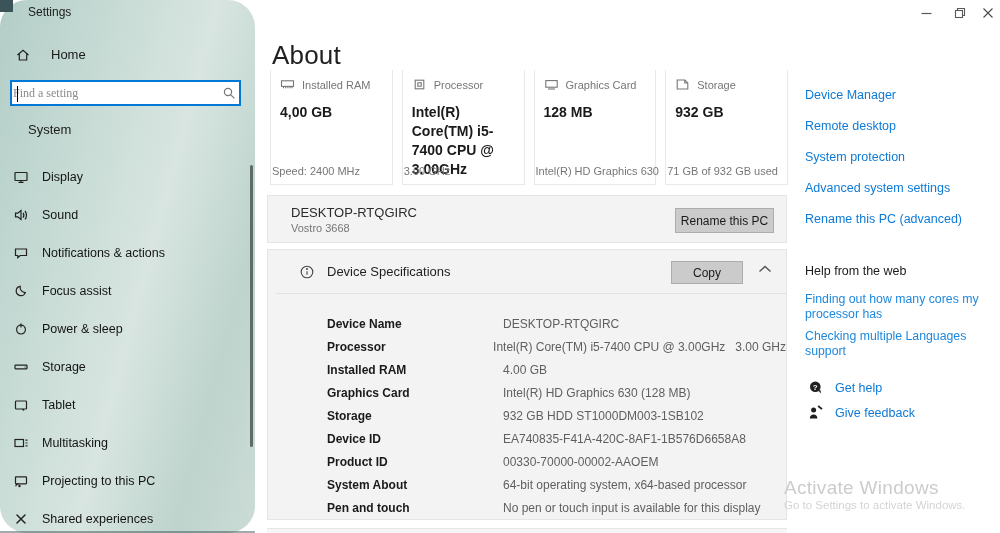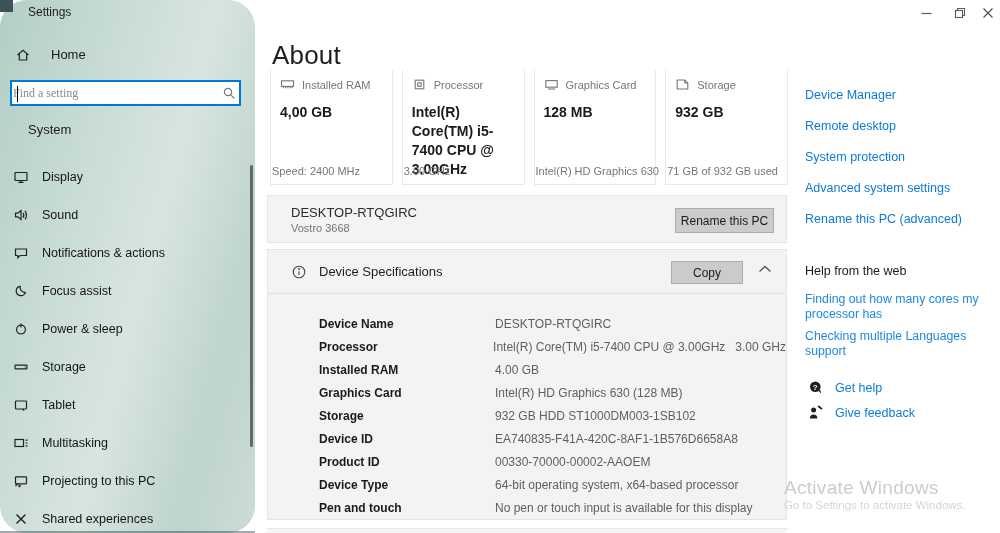--- a/index.html
+++ b/index.html
@@ -33,21 +33,21 @@
 
   
   .page-title { position:absolute; left:272px; top:40px; font-size:26px; font-weight:400; color:#1f1f1f; letter-spacing:.2px; }
 
   .cards-row { position:absolute; left:270px; top:70px; width:518px; height:115px; display:flex; gap:9px; }
   .card { flex:1; background:#fff; border:1px solid #e9e9e9; border-top:none; position:relative; padding:5px 9px; }
   .card-head { display:flex; align-items:center; gap:7px; color:#767676; font-size:11px; padding-top:2px; }
   .card-value { margin-top:11px; font-size:14px; font-weight:700; color:#1a1a1a; line-height:1.35; }
   .card-foot { position:absolute; left:1px; bottom:7px; font-size:11px; color:#767676; white-space:nowrap; }
 
-  .panel { position:absolute; left:267px; width:520px; background:#f3f3f3; border:1px solid #e5e5e5; }
+  .panel { position:absolute; left:267px; width:520px; background:#f3f3f3; border:1px solid #e5e5e5;padding-left:8px; }
   .rename-panel { top:195px; height:48px; display:flex; align-items:center; padding-left:23px; }
   .device-name { font-size:13px; color:#2b2b2b; }
   .device-model { font-size:11px; color:#767676; margin-top:2px; }
   .gray-btn { background:#cbcbcb; border:1px solid #adadad; font-size:12px; color:#1a1a1a; font-family:inherit; cursor:pointer; }
   .rename-btn { position:absolute; right:12px; top:12px; width:99px; height:25px; }
 
   .specs-panel { top:249px; height:271px; }
   .specs-header { height:44px; display:flex; align-items:center; padding-left:23px; border-bottom:1px solid #e2e2e2; position:relative; }
   .specs-title { font-size:13px; color:#1f1f1f; margin-left:12px; }
   .copy-btn { position:absolute; right:43px; top:11px; width:72px; height:23px; }
@@ -321,21 +321,21 @@
     </div>
     <div class="spec-row">
       <span class="spec-label">Device ID</span>
       <span class="spec-value">EA740835-F41A-420C-8AF1-1B576D6658A8</span>
     </div>
     <div class="spec-row">
       <span class="spec-label">Product ID</span>
       <span class="spec-value">00330-70000-00002-AAOEM</span>
     </div>
     <div class="spec-row">
-      <span class="spec-label">Device Type</span>
+      <span class="spec-label">System About</span>
       <span class="spec-value">64-bit operating system, x64-based processor</span>
     </div>
     <div class="spec-row">
       <span class="spec-label">Pen and touch</span>
       <span class="spec-value">No pen or touch input is available for this display</span>
     </div>
   </div>
 </div>
 
 <div class="bottom-strip"></div>

